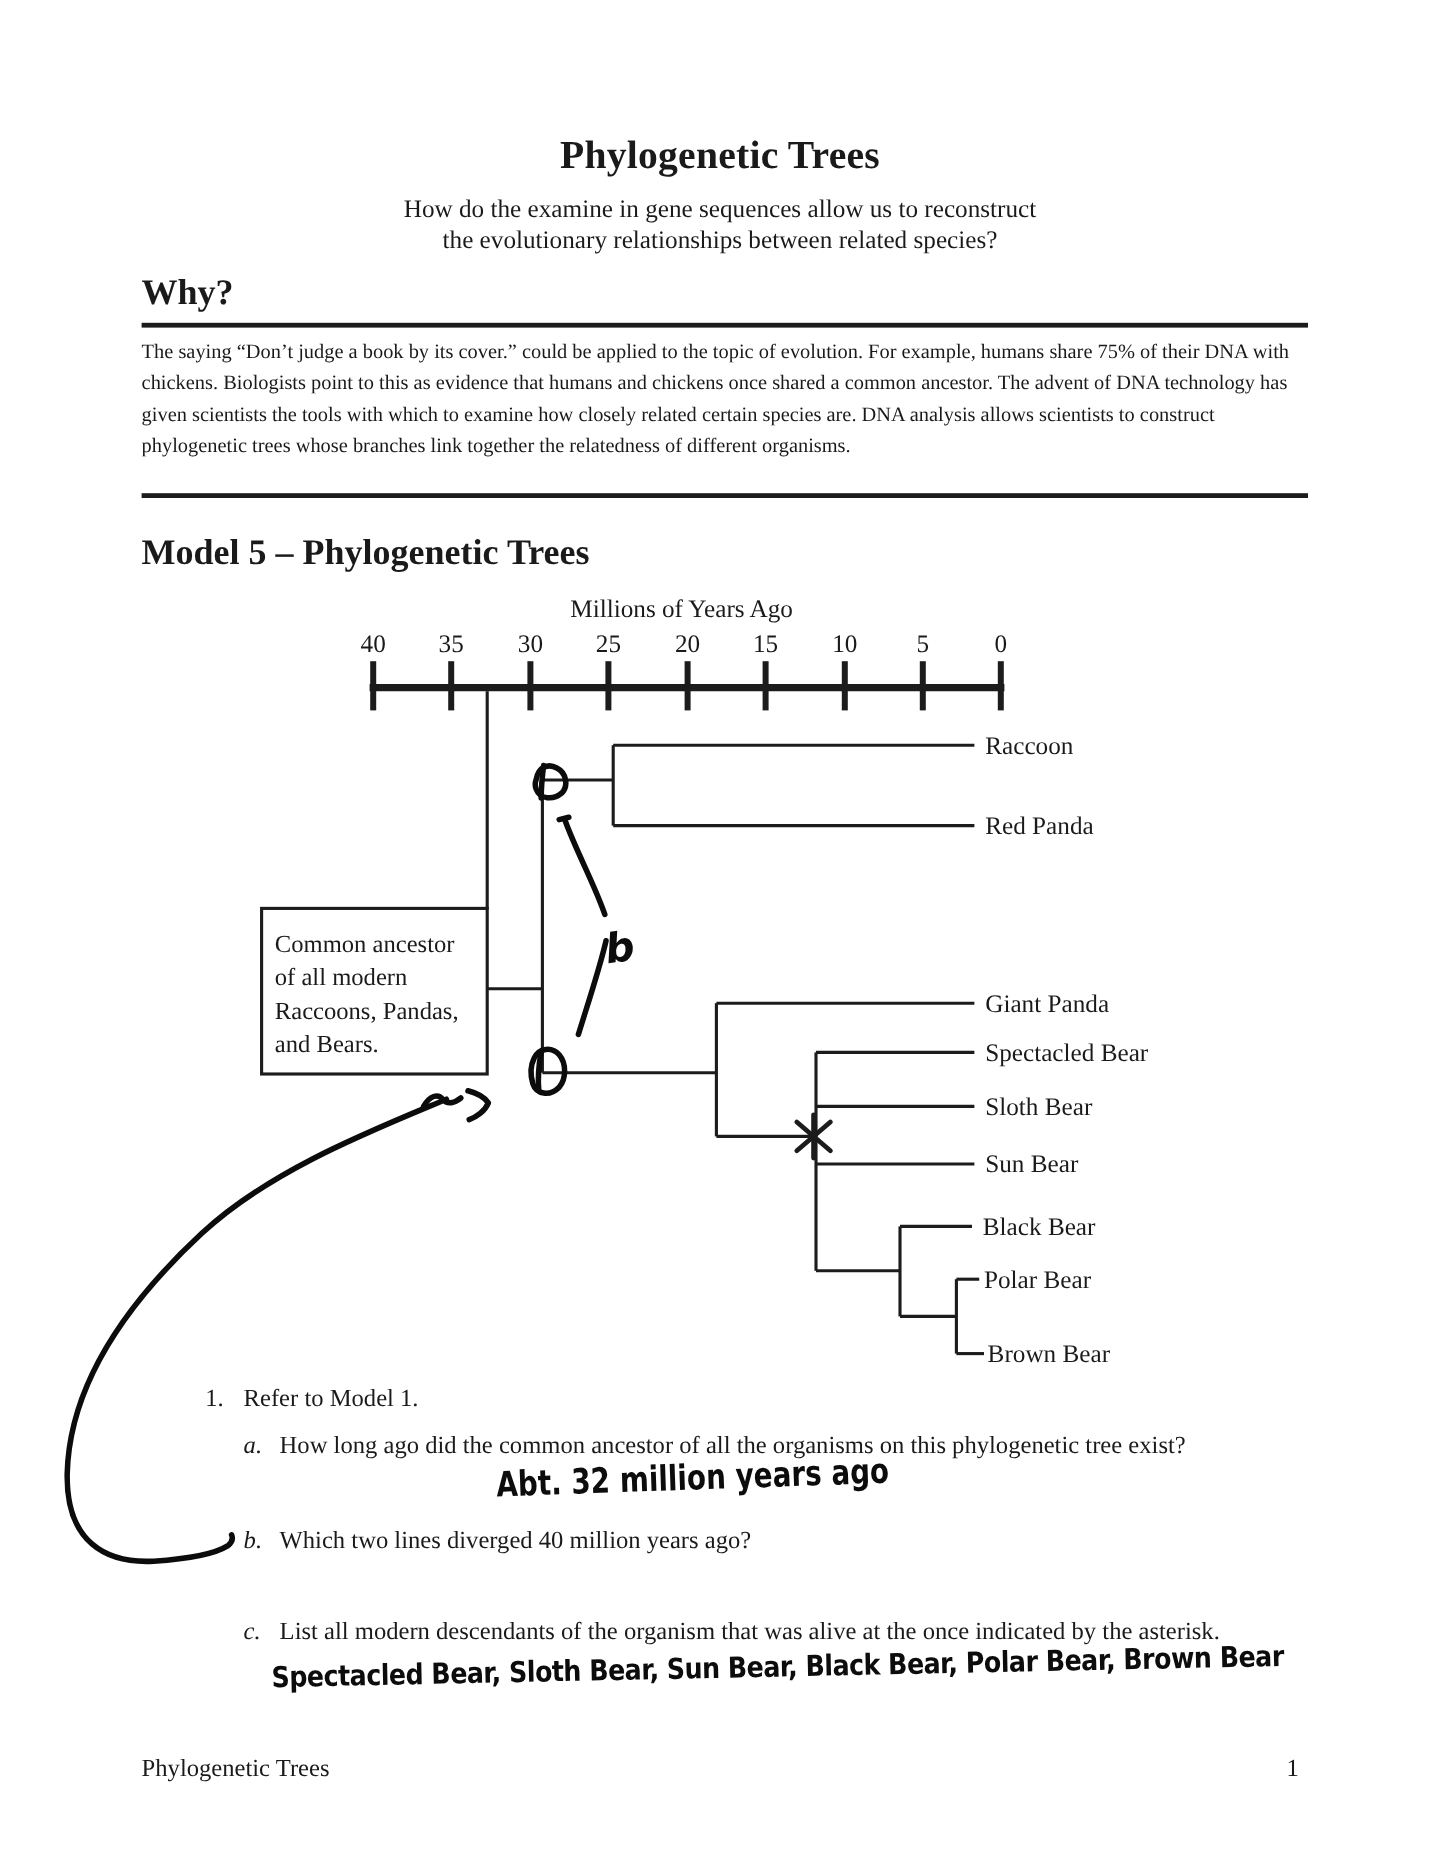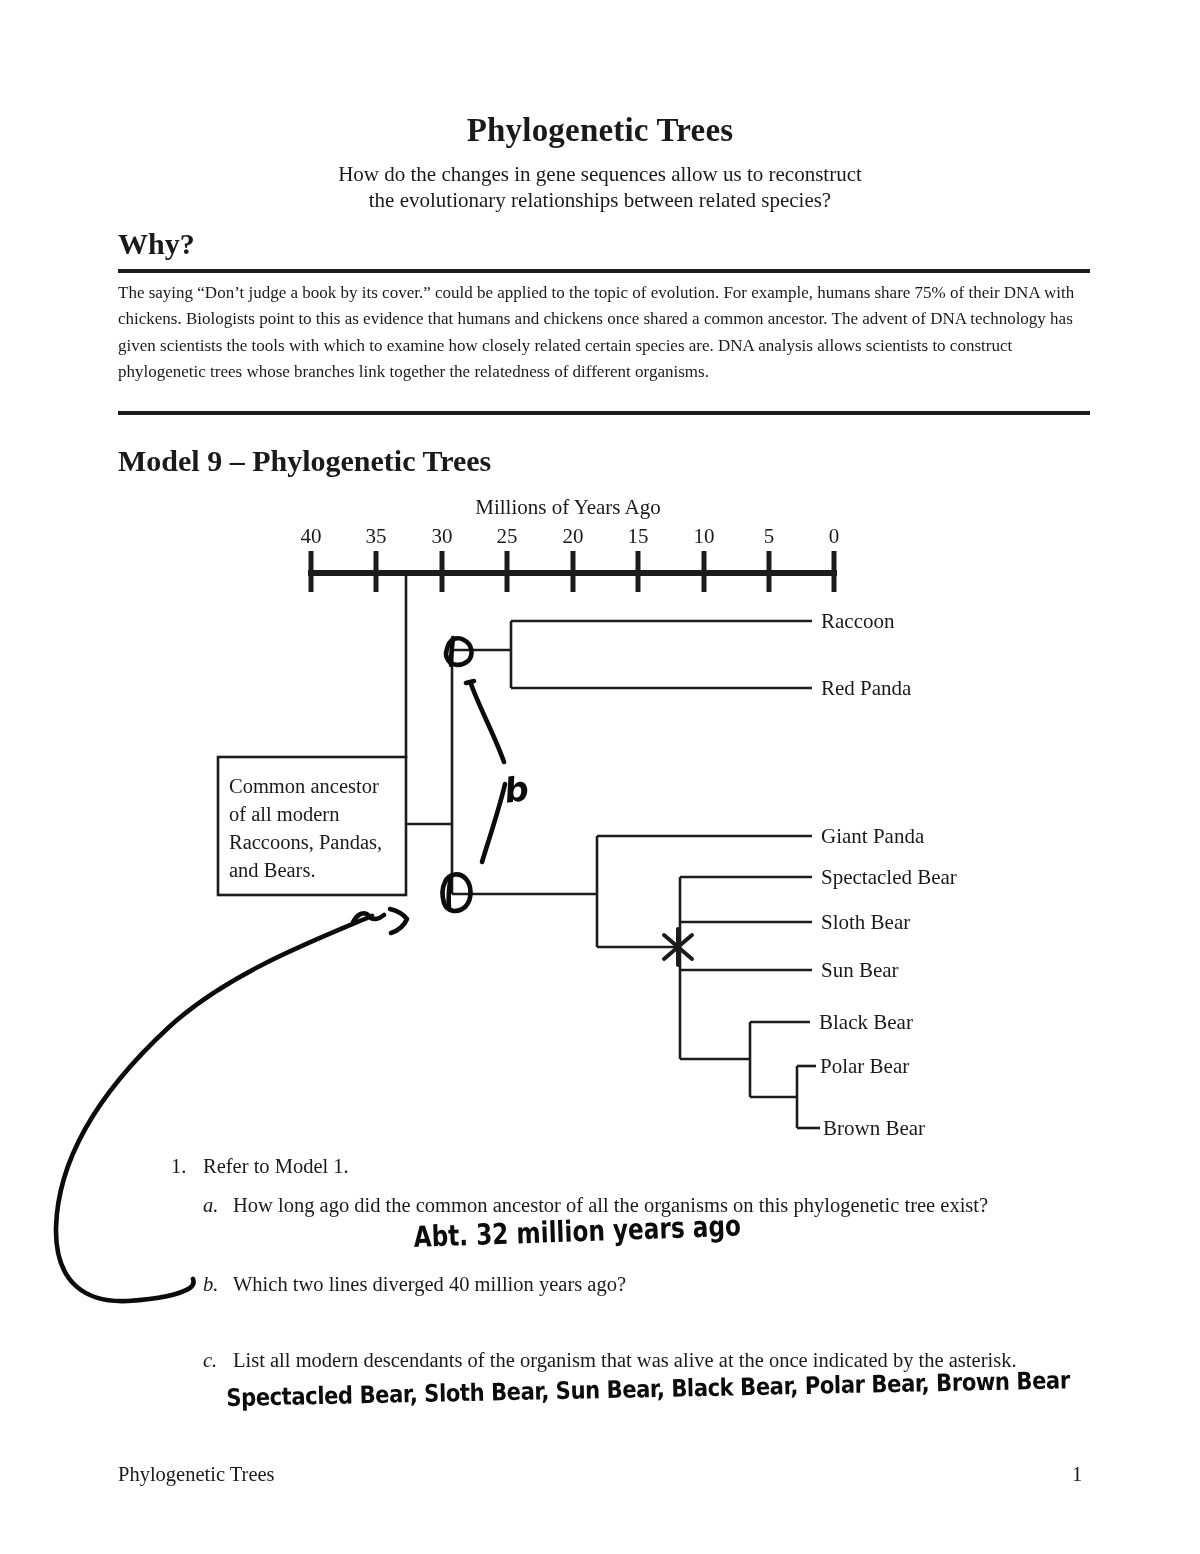--- a/index.html
+++ b/index.html
@@ -29,29 +29,29 @@
   .footer-left{top:1463px;left:118px;font-size:20.5px;}
   .footer-page{top:1463px;left:1072px;font-size:20.5px;}
   svg.overlay{position:absolute;top:0;left:0;pointer-events:none;}
   svg text{font-family:"Liberation Serif", serif;fill:#1a1a1a;}
   .hand-b{font-family:"DejaVu Sans", sans-serif;font-weight:700;font-style:italic;font-size:34px;fill:#0c0c0c;}
 </style>
 </head>
 <body>
 
 <div class="abs doc-title">Phylogenetic Trees</div>
-<div class="abs subtitle sub1">How do the changes in gene sequences allow us to reconstruct</div>
+<div class="abs subtitle sub1">How do the examine in gene sequences allow us to reconstruct</div>
 <div class="abs subtitle sub2">the evolutionary relationships between related species?</div>
 
 <div class="abs section-heading why-heading">Why?</div>
 <div class="abs hrule rule-top"></div>
 <div class="abs why-paragraph">The saying “Don’t judge a book by its cover.” could be applied to the topic of evolution. For example, humans share 75% of their DNA with chickens. Biologists point to this as evidence that humans and chickens once shared a common ancestor. The advent of DNA technology has given scientists the tools with which to examine how closely related certain species are. DNA analysis allows scientists to construct phylogenetic trees whose branches link together the relatedness of different organisms.</div>
 <div class="abs hrule rule-bottom"></div>
 
-<div class="abs section-heading model-heading">Model 9 – Phylogenetic Trees</div>
+<div class="abs section-heading model-heading">Model 5 – Phylogenetic Trees</div>
 
 <svg class="overlay" width="1200" height="1554" viewBox="0 0 1200 1554">
 
   <g stroke="none">
     <text x="568" y="514" text-anchor="middle" font-size="21">Millions of Years Ago</text>
     <text x="311" y="543" text-anchor="middle" font-size="21">40</text>
     <text x="376" y="543" text-anchor="middle" font-size="21">35</text>
     <text x="442" y="543" text-anchor="middle" font-size="21">30</text>
     <text x="507" y="543" text-anchor="middle" font-size="21">25</text>
     <text x="573" y="543" text-anchor="middle" font-size="21">20</text>

